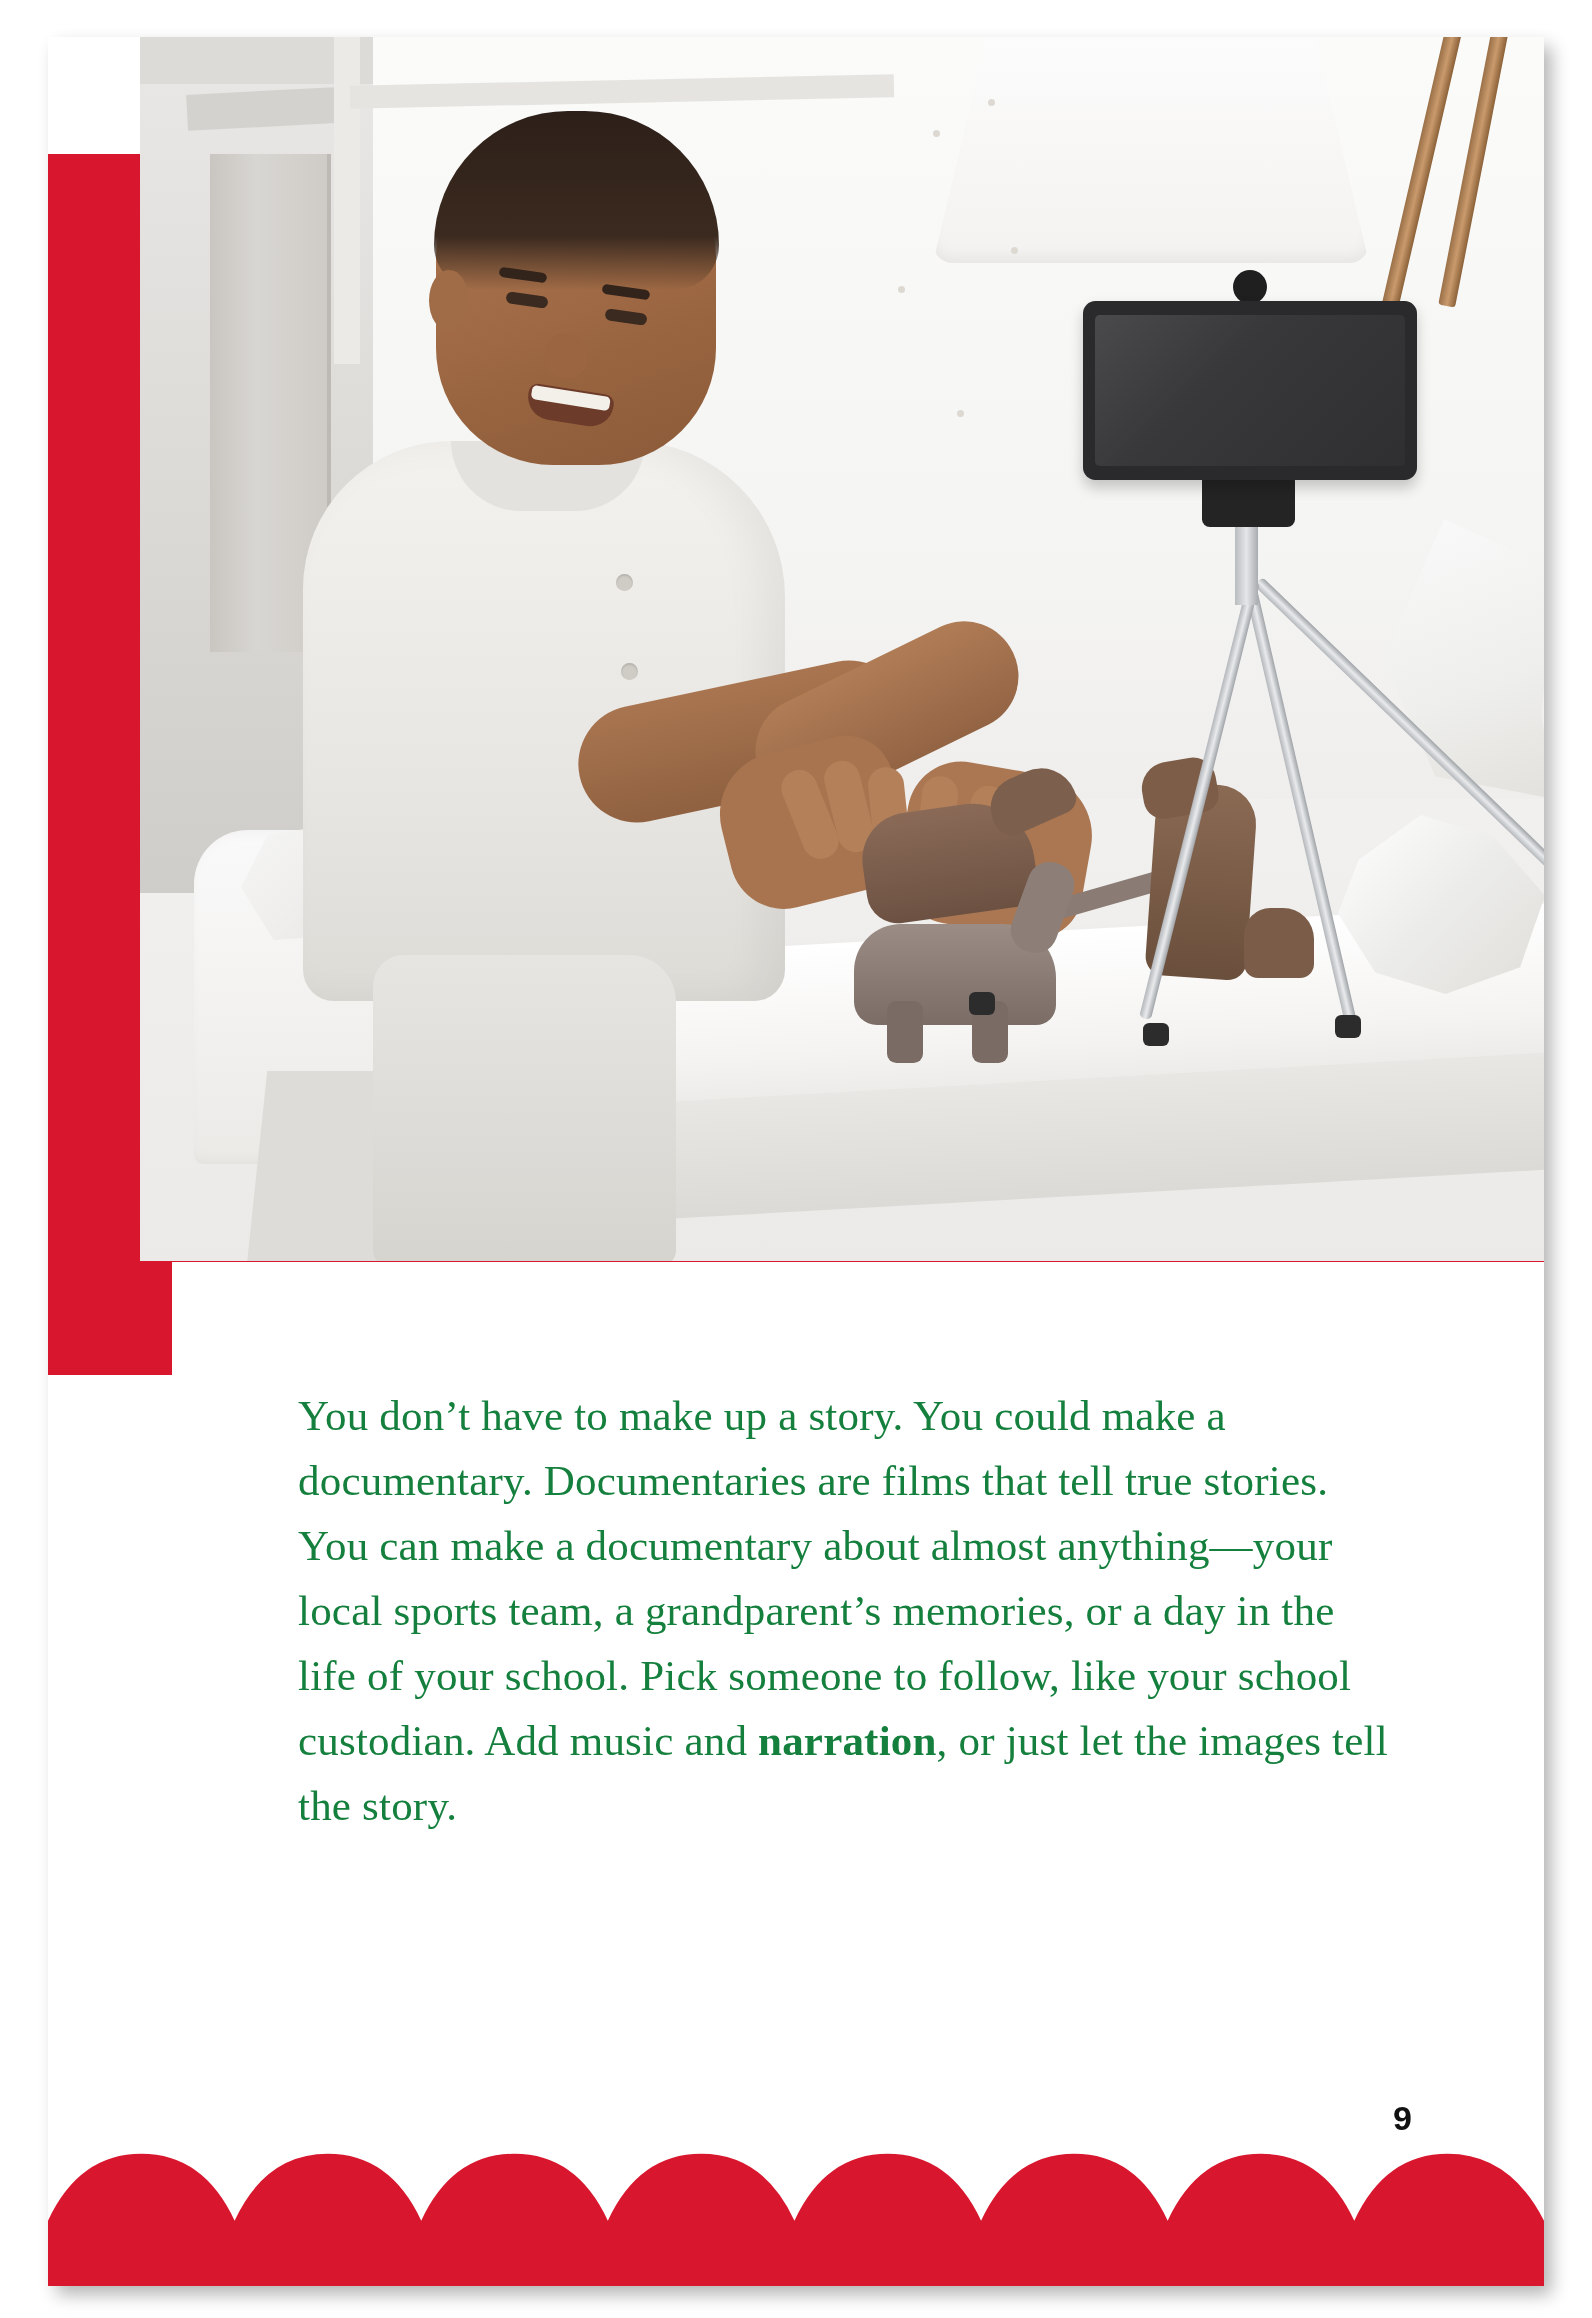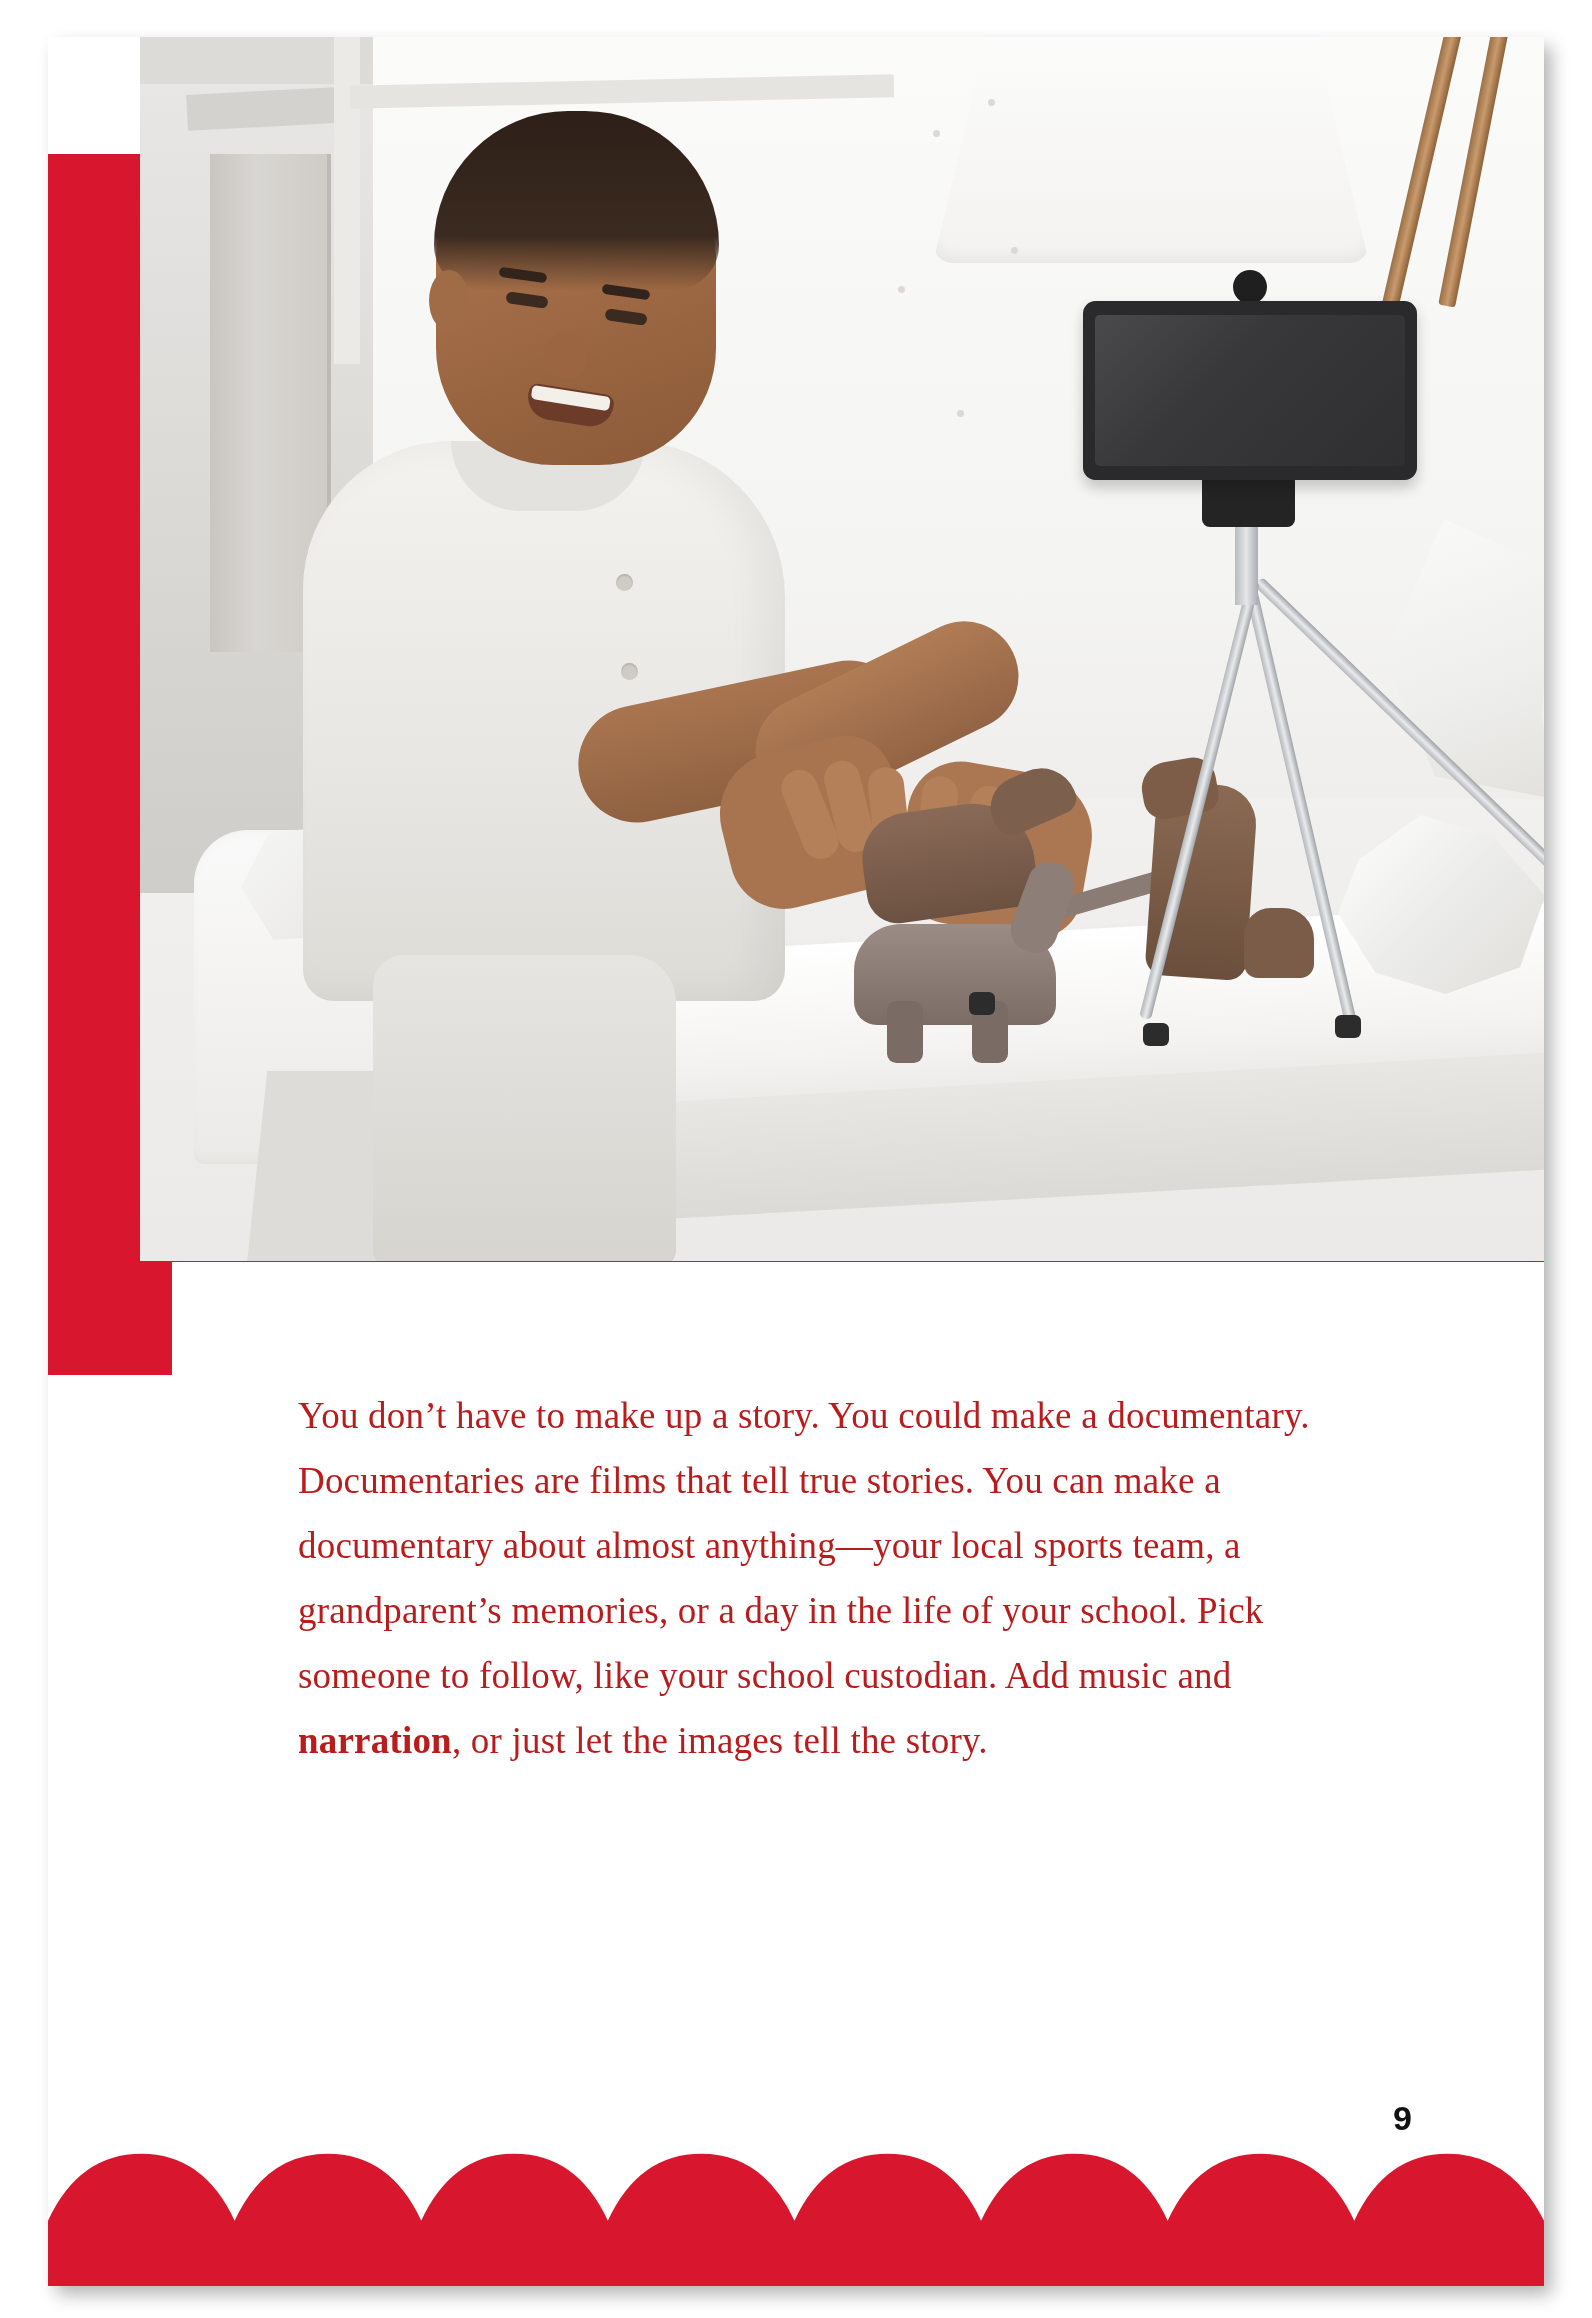--- a/index.html
+++ b/index.html
@@ -403,23 +403,23 @@
     background: #ddd9d2;
     border-radius: 50%;
   }
 
   
   .body-text {
     position: absolute;
     left: 250px;
     top: 1346px;
     width: 1104px;
-    font-size: 37px;
+    font-size: 43px;
     line-height: 65px;
-    color: #b91c1c;
+    color: #15803d;
     letter-spacing: 0.2px;
   }
   .body-text b { font-weight: bold; }
 
   
   .page-number {
     position: absolute;
     right: 132px;
     bottom: 148px;
     font-size: 34px;

